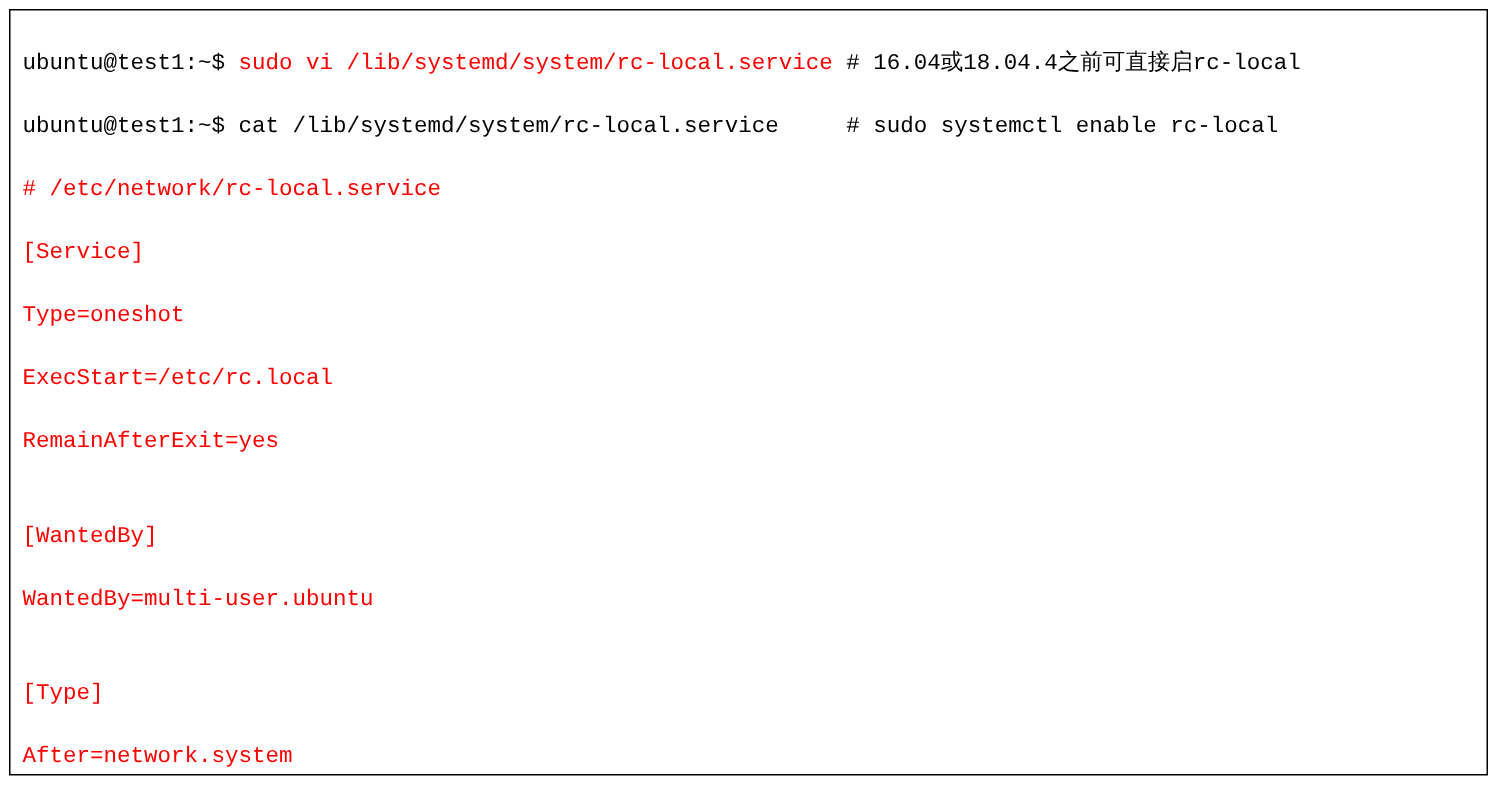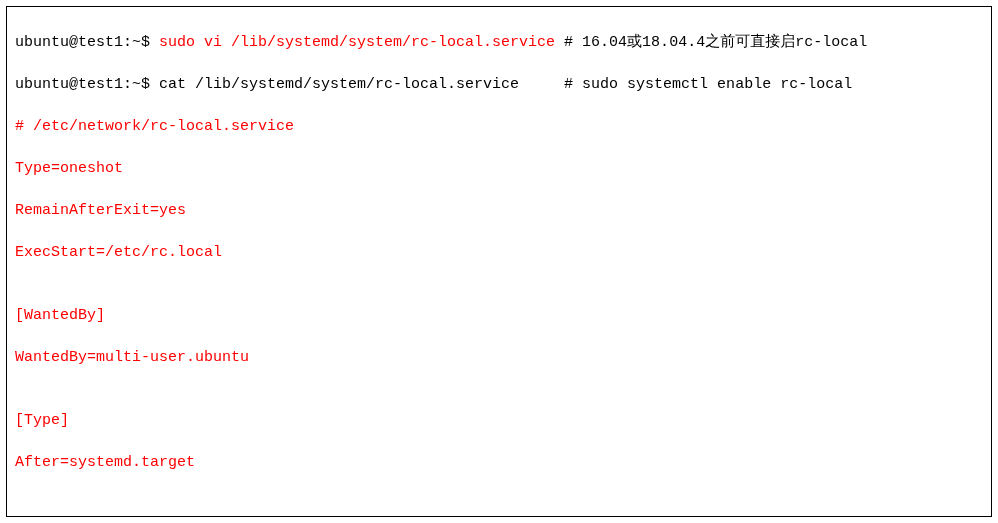--- a/index.html
+++ b/index.html
@@ -24,29 +24,30 @@
   .black { color: #000000; }
   span { white-space: pre; }
 </style>
 </head>
 <body>
 
 <div class="terminal">
 <span class="line"><span class="prompt">ubuntu@test1:~$ </span><span class="red">sudo vi /lib/systemd/system/rc-local.service</span><span class="black"> # 16.04或18.04.4之前可直接启rc-local</span></span>
 <span class="line"><span class="prompt">ubuntu@test1:~$ </span><span class="black">cat /lib/systemd/system/rc-local.service     # sudo systemctl enable rc-local</span></span>
 <span class="line red"># /etc/network/rc-local.service</span>
+<span class="line red">[Service]</span>
 <span class="line red">Type=oneshot</span>
+<span class="line red">ExecStart=/etc/rc.local</span>
 <span class="line red">RemainAfterExit=yes</span>
-<span class="line red">ExecStart=/etc/rc.local</span>
 <span class="line"></span>
 <span class="line red">[WantedBy]</span>
 <span class="line red">WantedBy=multi-user.ubuntu</span>
 <span class="line"></span>
 <span class="line red">[Type]</span>
-<span class="line red">After=systemd.target</span>
+<span class="line red">After=network.system</span>
 
 
 
 
 
 
 
 
 
 

